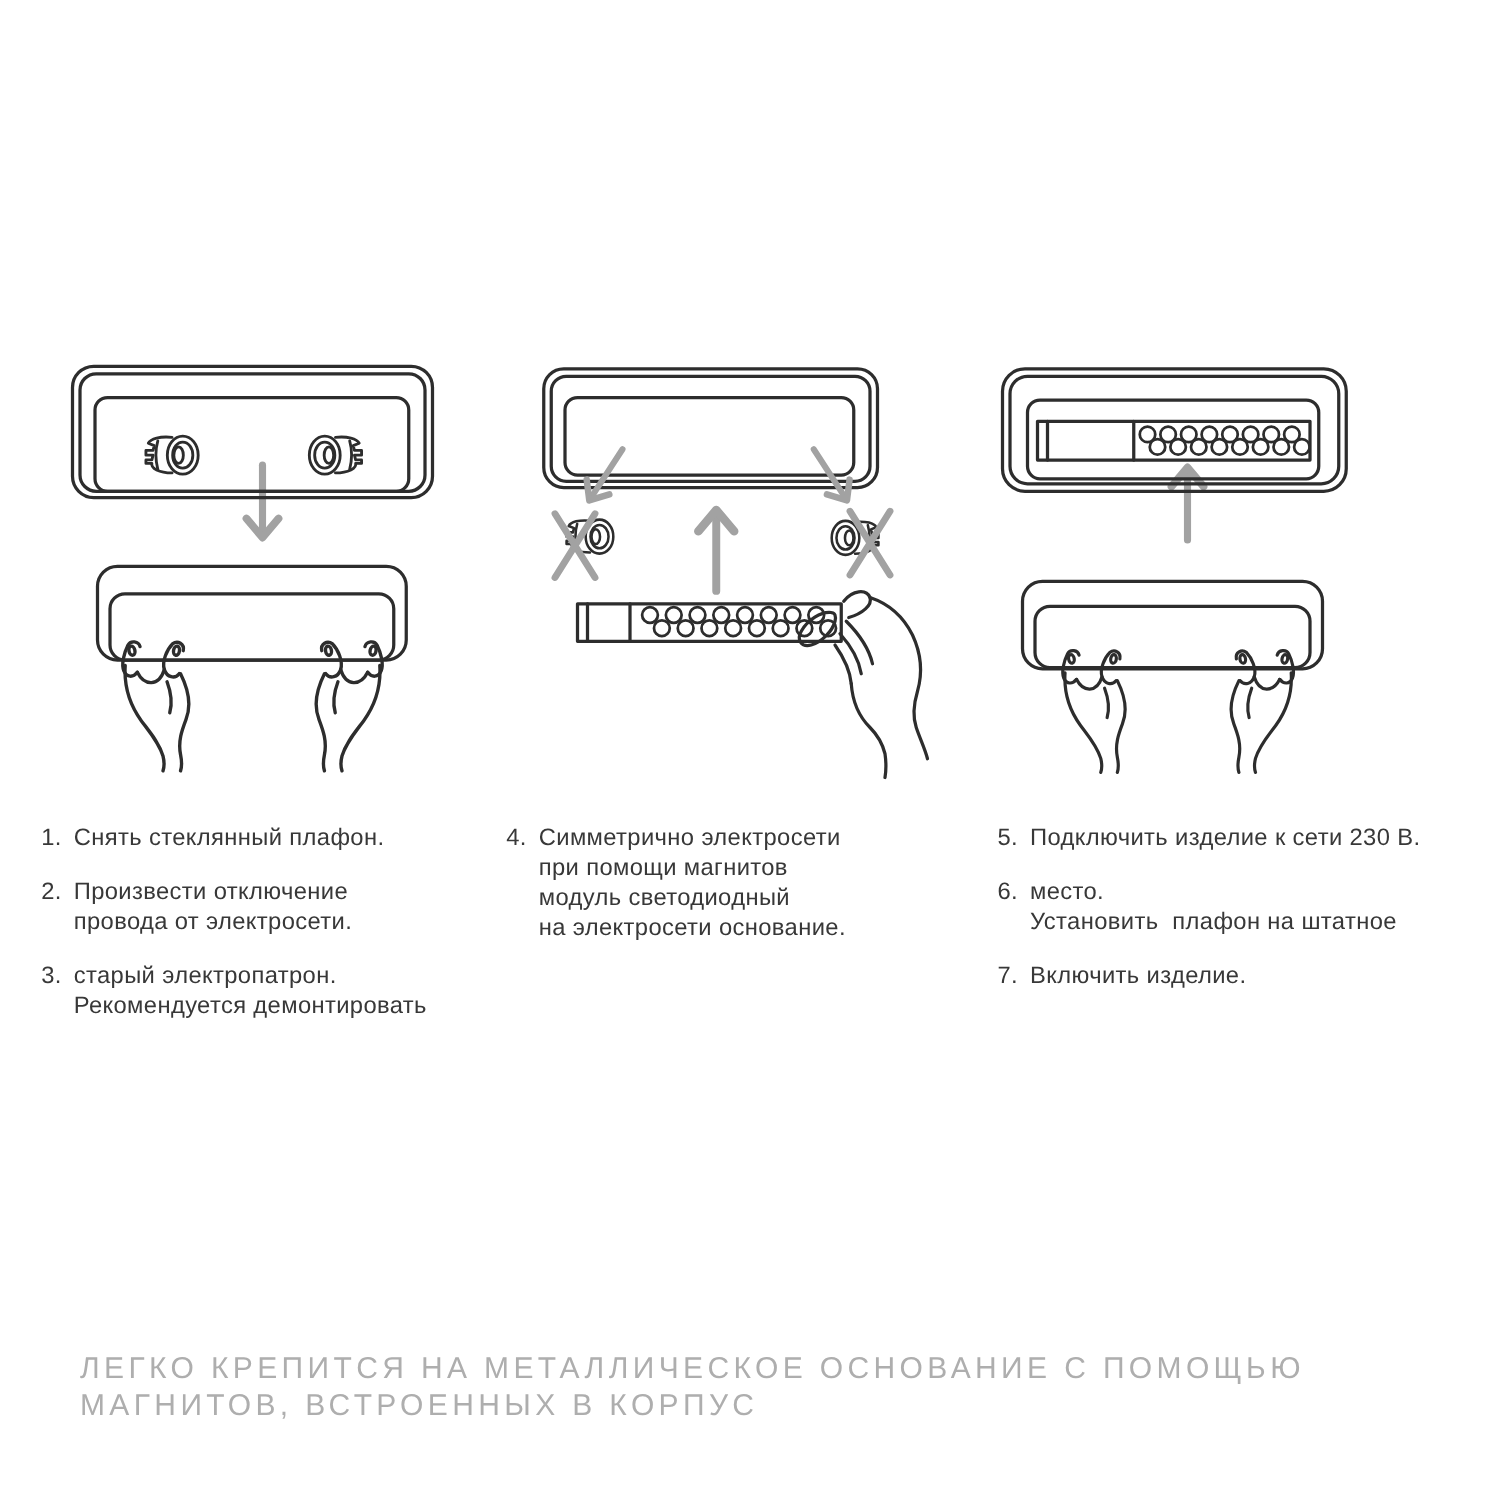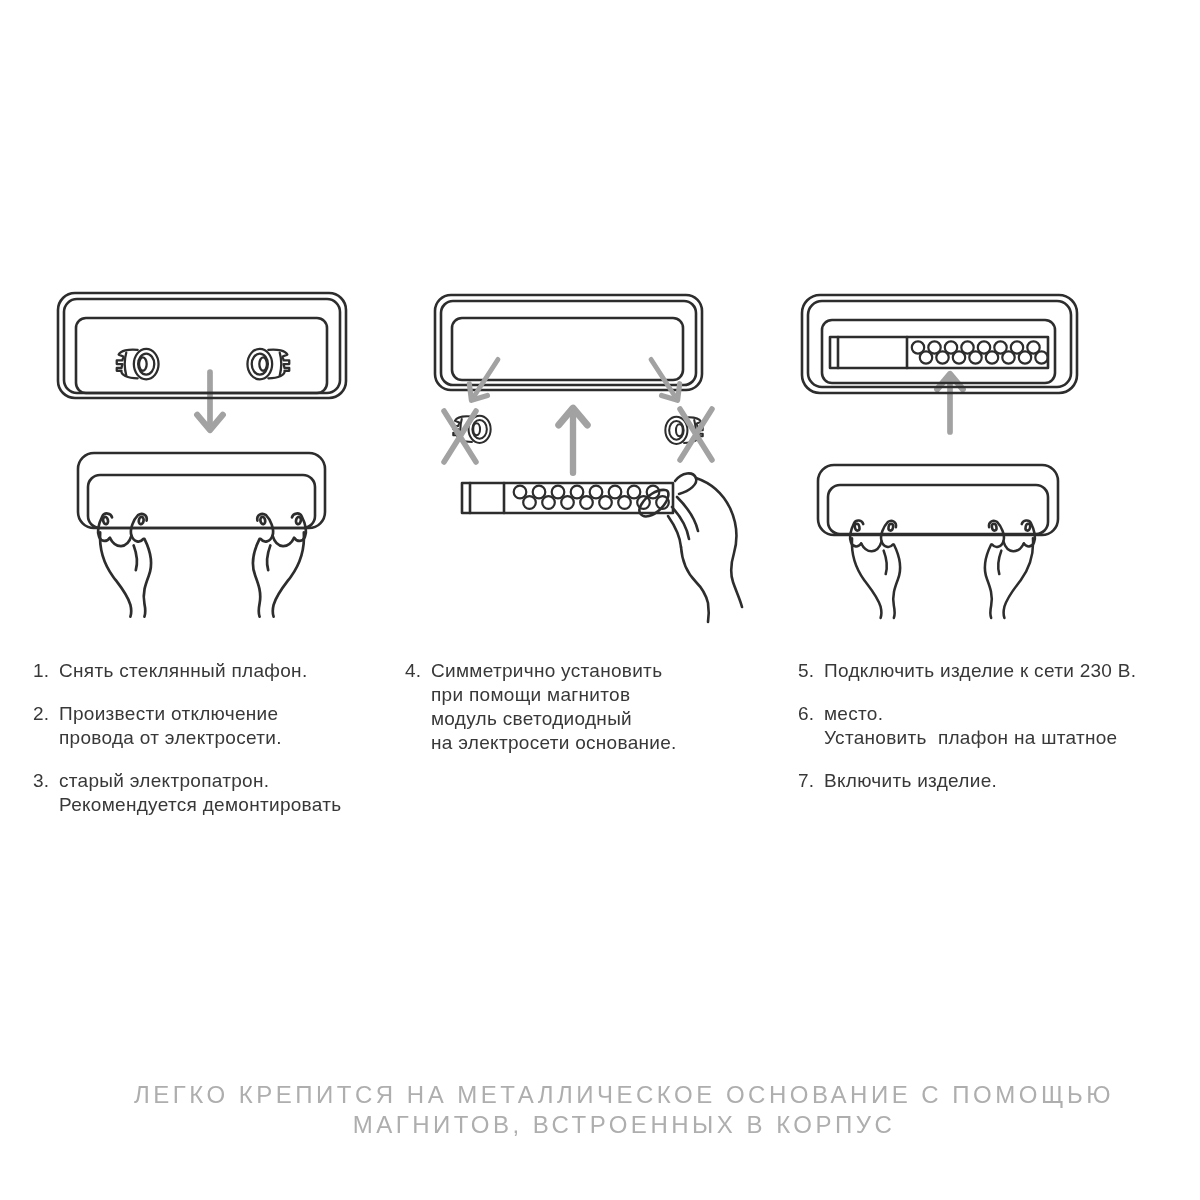--- a/index.html
+++ b/index.html
@@ -42,21 +42,21 @@
   .step{display:flex;margin:0 0 19px 0;color:var(--text);font-size:19px;line-height:24px;letter-spacing:0.3px;}
   .step .num{flex:0 0 26px;}
   .step .txt{flex:1;}
   .step .line{display:block;white-space:pre-wrap;}
 
   .footnote{
     position:absolute;left:64px;top:1080px;margin:0;width:1120px;
     color:var(--muted);font-size:24px;line-height:30px;letter-spacing:3.5px;
     text-transform:uppercase;font-weight:400;
   }
-  .footnote .line{display:block;white-space:pre-wrap;text-align:center;}
+  .footnote .line{display:block;white-space:pre-wrap;}
 </style>
 </head>
 <body>
 
 <div class="canvas">
 
 
   <figure class="panel" id="panel-1">
     <svg viewBox="0 0 300 340">
       <defs>
@@ -216,21 +216,21 @@
         <span class="line">старый электропатрон.</span>
         <span class="line">Рекомендуется демонтировать</span>
       </span>
     </li>
   </ol>
 
   <ol class="steps" id="steps-middle">
     <li class="step">
       <span class="num">4.</span>
       <span class="txt">
-        <span class="line">Симметрично установить</span>
+        <span class="line">Симметрично электросети</span>
         <span class="line">при помощи магнитов</span>
         <span class="line">модуль светодиодный</span>
         <span class="line">на электросети основание.</span>
       </span>
     </li>
   </ol>
 
   <ol class="steps" id="steps-right">
     <li class="step">
       <span class="num">5.</span>

